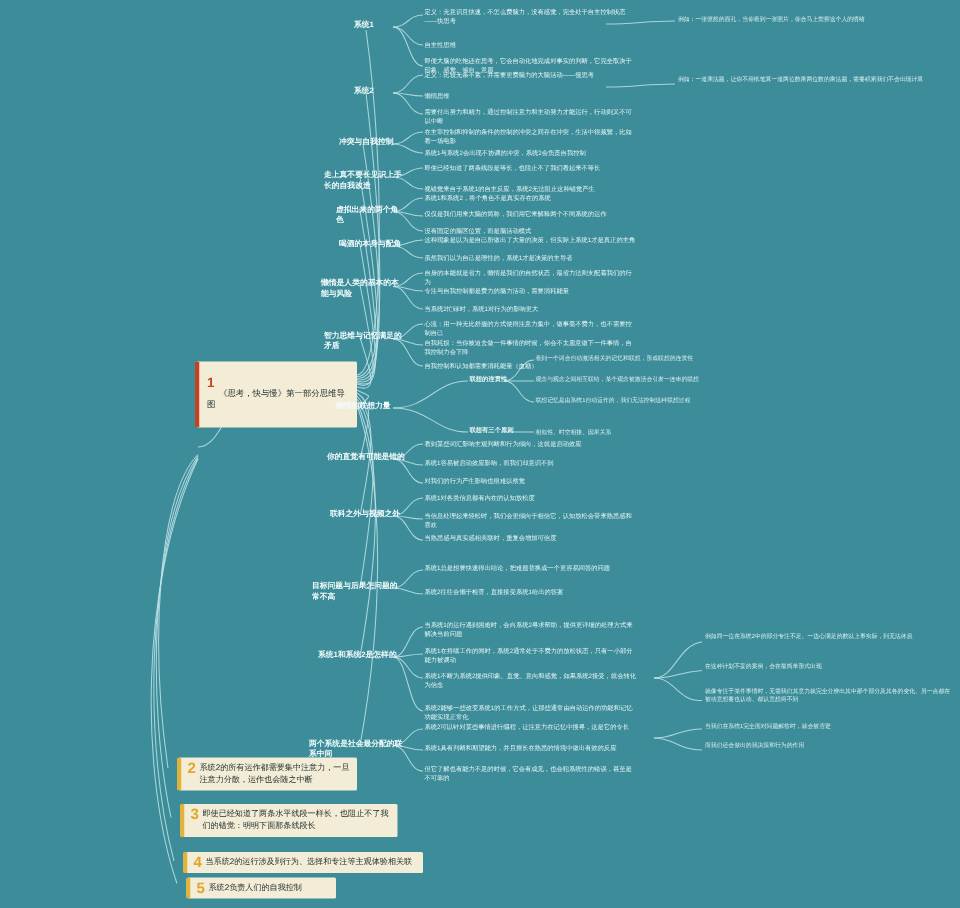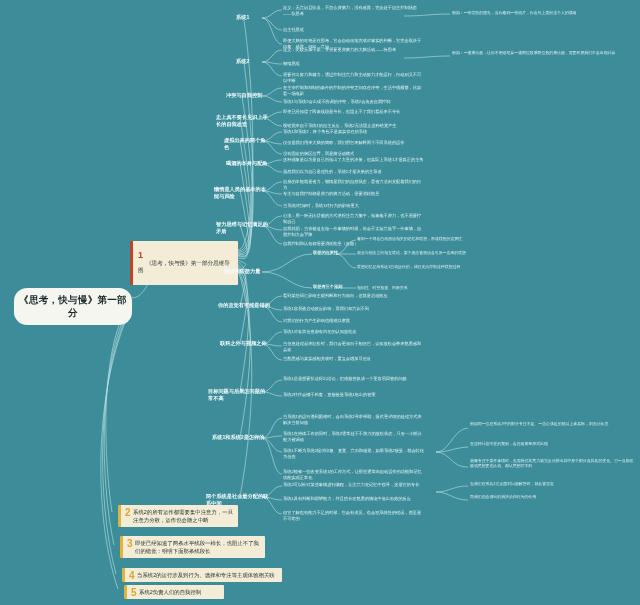--- a/index.html
+++ b/index.html
@@ -142,21 +142,20 @@
 
     <path d="M404 16 C 424 16 430 14 450 14"></path>
     <path d="M404 58 C 424 58 430 56 450 56"></path>
     <path d="M436 452 C 450 452 452 430 468 428"></path>
     <path d="M436 452 C 450 452 452 448 468 447"></path>
     <path d="M436 452 C 450 452 452 468 468 467"></path>
     <path d="M436 492 C 450 492 452 486 468 486"></path>
     <path d="M436 492 C 450 492 452 500 468 500"></path>
   </svg>
 
-  <div class="node root">《思考，快与慢》第一部分</div>
 
   <div class="node main-title">
     <span class="num">1</span>
     <span class="txt">《思考，快与慢》第一部分思维导图</span>
   </div>
 
   <div class="callout" style="left:118px;top:505px;width:120px;">
     <span class="num">2</span>
     <span>系统2的所有运作都需要集中注意力，一旦注意力分散，运作也会随之中断</span>
   </div>

